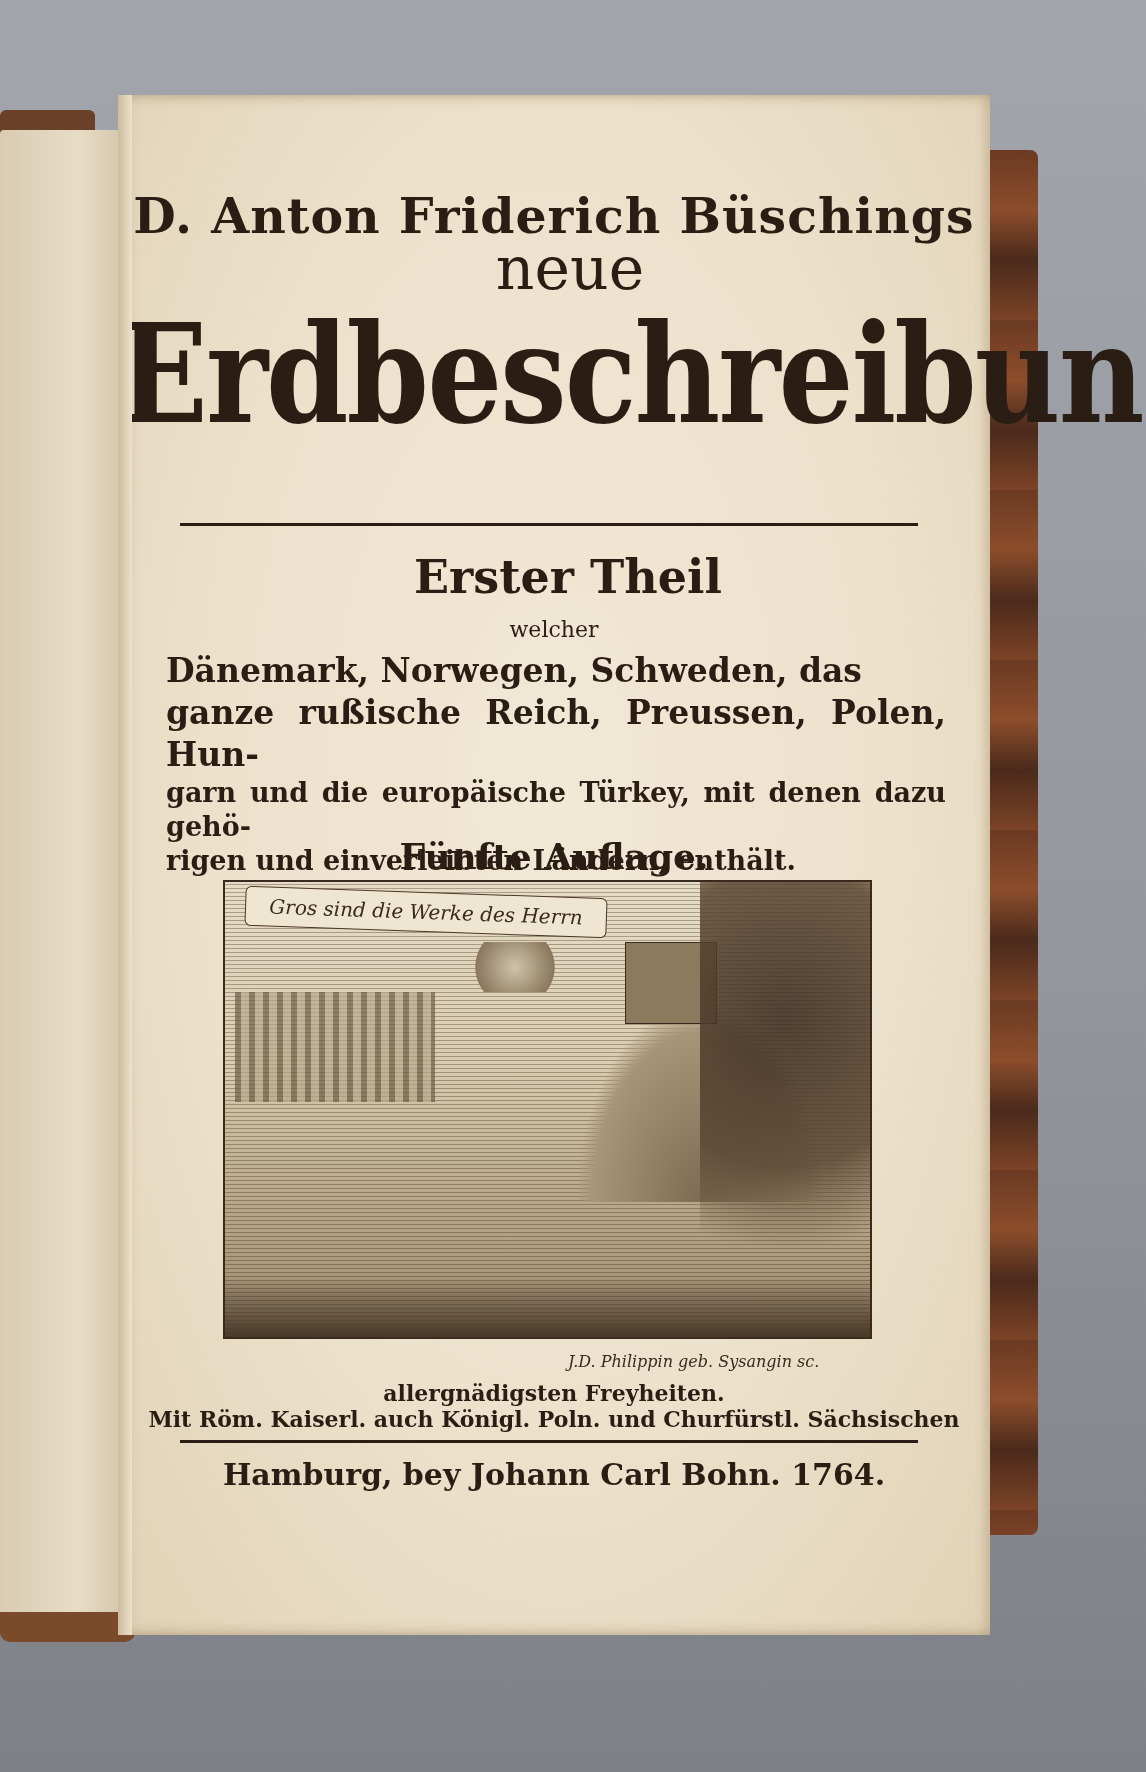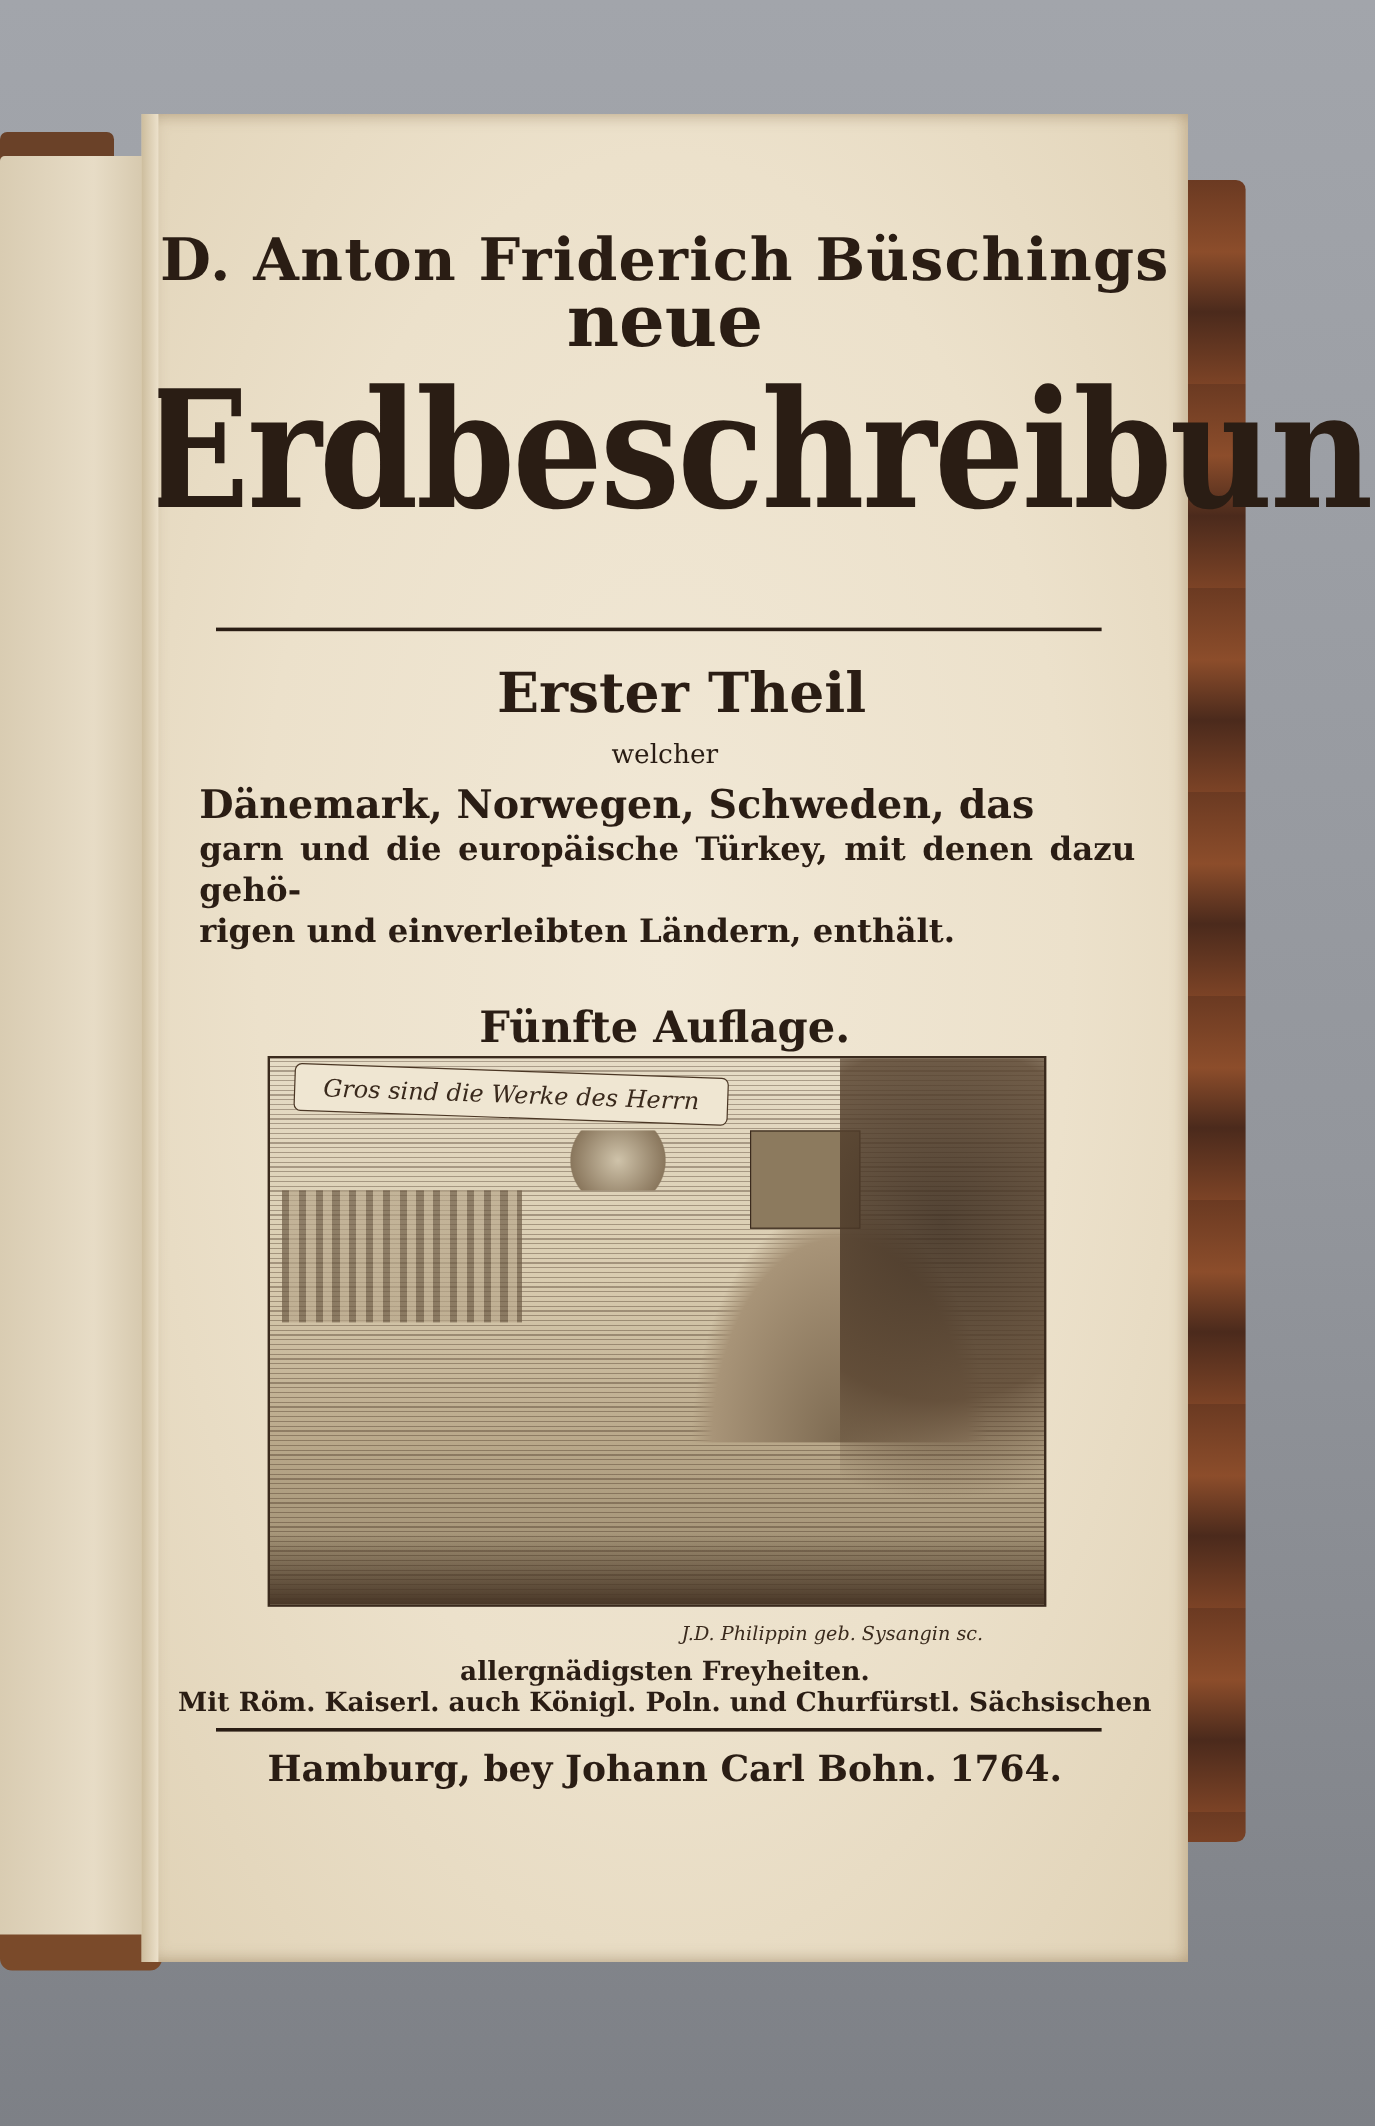--- a/index.html
+++ b/index.html
@@ -13,21 +13,21 @@
   .leftcover-bottom{position:absolute;left:0;top:1612px;width:135px;height:30px;background:#7a4a2a;border-radius:0 0 10px 10px;}
   .spine{position:absolute;left:990px;top:150px;width:48px;height:1385px;
        background:repeating-linear-gradient(180deg,#6b3a22 0,#8c4d2b 60px,#4b2a1c 110px,#7c4326 170px);
        border-radius:0 8px 8px 0;}
   .page{position:absolute;left:118px;top:95px;width:872px;height:1540px;
        background:radial-gradient(ellipse at 50% 45%,#f1e8d6 0%,#ece1cb 55%,#e0d2b6 100%);
        box-shadow:inset 8px 0 14px rgba(120,95,60,.35),inset -6px 0 10px rgba(150,120,80,.25);}
   .gutter{position:absolute;left:118px;top:95px;width:14px;height:1540px;background:linear-gradient(90deg,#cdbd9d,#ece1cb);}
   .t{position:absolute;left:0;width:100%;text-align:center;color:#2a1d14;}
   .author{top:92px;font-size:49px;font-weight:bold;letter-spacing:1px;}
-  .neue{top:138px;font-size:60px;font-weight:bold;}
+  .neue{top:138px;font-size:60px;font-weight:normal;padding-left:16px;}
   .main-title{top:210px;font-size:118px;font-weight:bold;letter-spacing:-2px;transform:scaleY(1.15);}
   .rule1{position:absolute;left:62px;width:738px;top:428px;height:3px;background:#2a1d14;}
   .part{top:455px;font-size:46px;font-weight:bold;padding-left:14px;}
   .welcher{top:522px;font-size:22px;}
   .body-text{position:absolute;left:48px;width:780px;top:555px;font-size:33px;font-weight:bold;line-height:42px;text-align:justify;color:#2a1d14;}
   .body-text .small{font-size:27px;line-height:34px;}
   .edition{top:740px;font-size:36px;font-weight:bold;}
   .engraving{position:absolute;left:105px;top:785px;width:645px;height:455px;
        background:
         repeating-linear-gradient(0deg,rgba(60,40,25,.35) 0 1px,transparent 1px 4px),
@@ -56,20 +56,21 @@
 
 <div class="page">
   <div class="t author">D. Anton Friderich Büschings</div>
   <div class="t neue">neue</div>
   <div class="t main-title">Erdbeschreibung</div>
   <div class="rule1"></div>
   <div class="t part">Erster Theil</div>
   <div class="t welcher">welcher</div>
   <div class="body-text">
     <div>Dänemark, Norwegen, Schweden, das</div>
+    <div>ganze rußische Reich, Preussen, Polen, Hun-</div>
     <div class="small">garn und die europäische Türkey, mit denen dazu gehö-</div>
     <div class="small" style="">rigen und einverleibten Ländern, enthält.</div>
   </div>
   <div class="t edition">Fünfte Auflage.</div>
 
   <div class="engraving">
     <div class="town"></div>
     <div class="cloud"></div>
     <div class="hill"></div>
     <div class="castle"></div>

